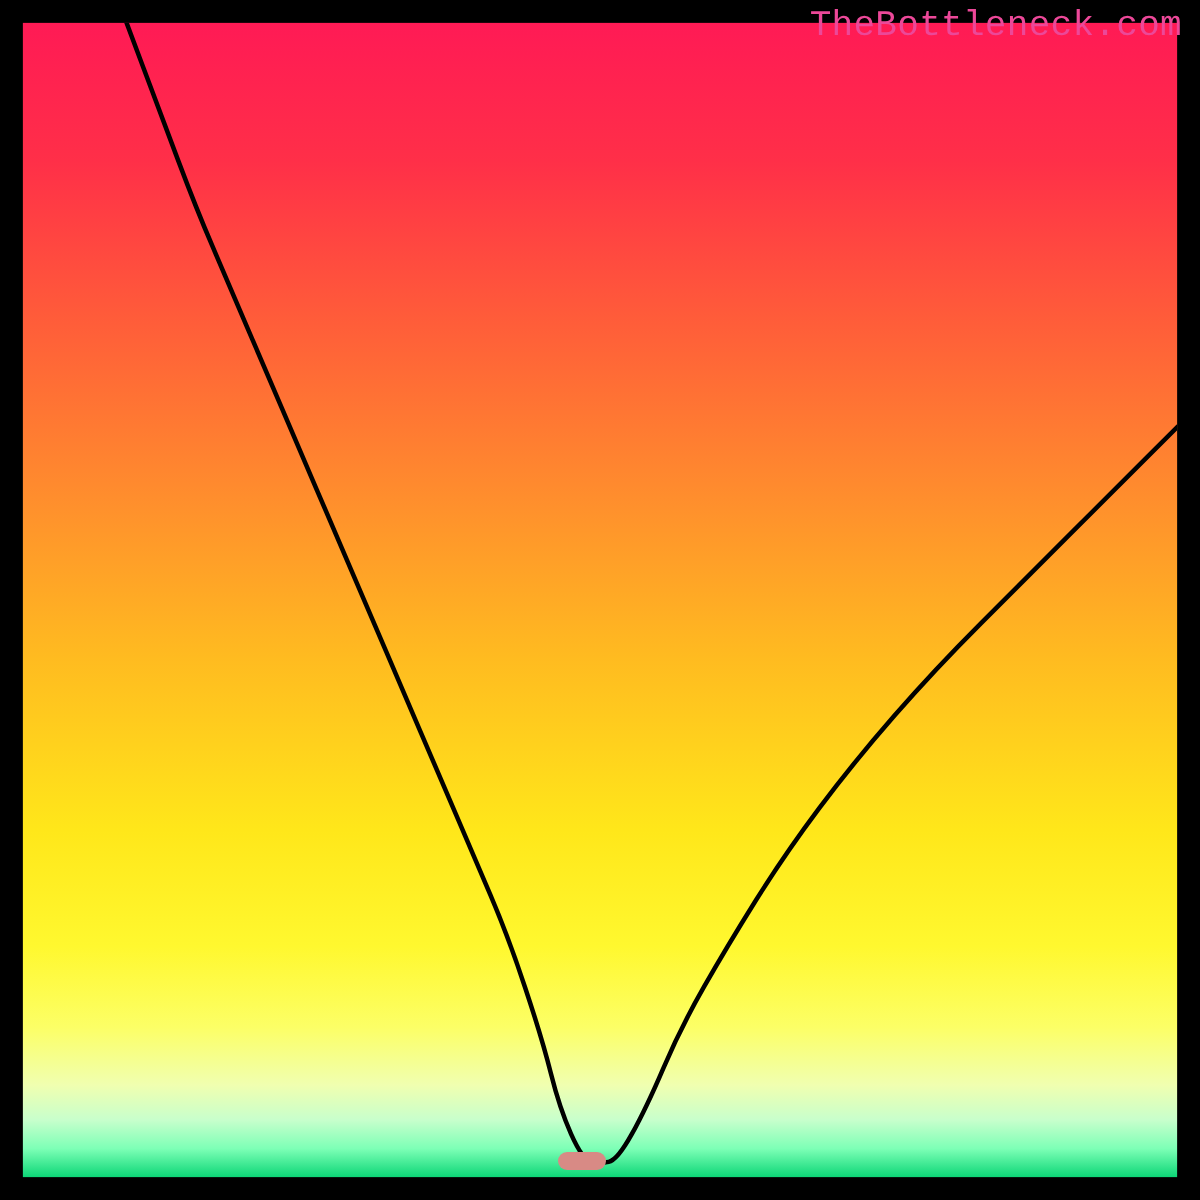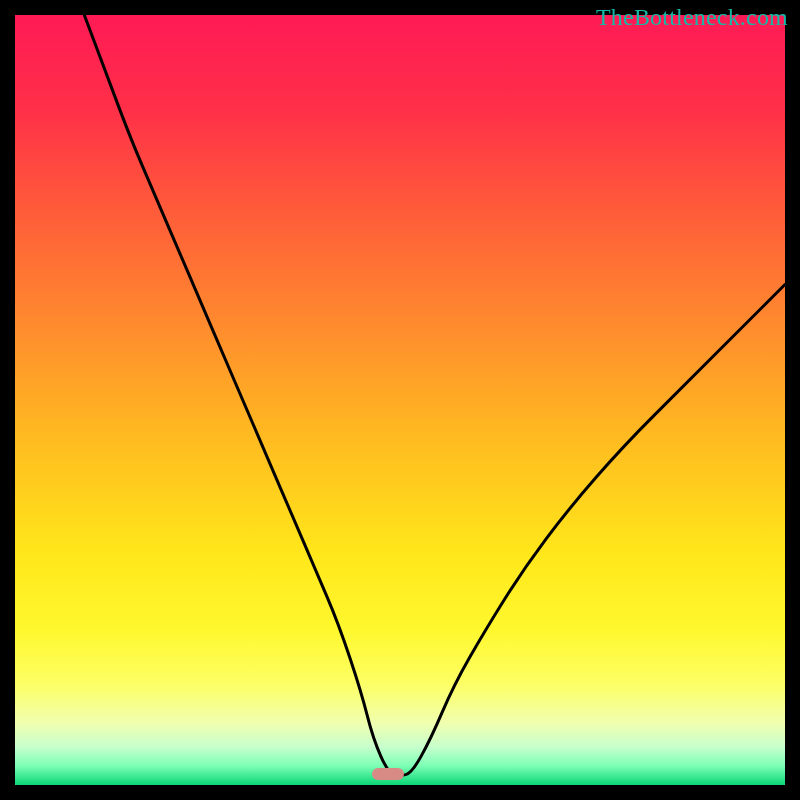--- a/index.html
+++ b/index.html
@@ -42,24 +42,24 @@
   }
   .marker {
     position: absolute;
     background: #d88a85;
     border-radius: 6px;
   }
   .watermark {
     position: absolute;
     top: 4px;
     right: 12px;
-    font-family: Liberation Serif, serif;
+    font-family: Liberation Mono, monospace;
     font-size: 24px;
     font-weight: 500;
-    color: #14b8a6;
+    color: #ec4899;
     letter-spacing: 0.2px;
   }
 </style>
 </head>
 <body>
 
 <div class="frame">
 
   <div class="plot-area">
 

